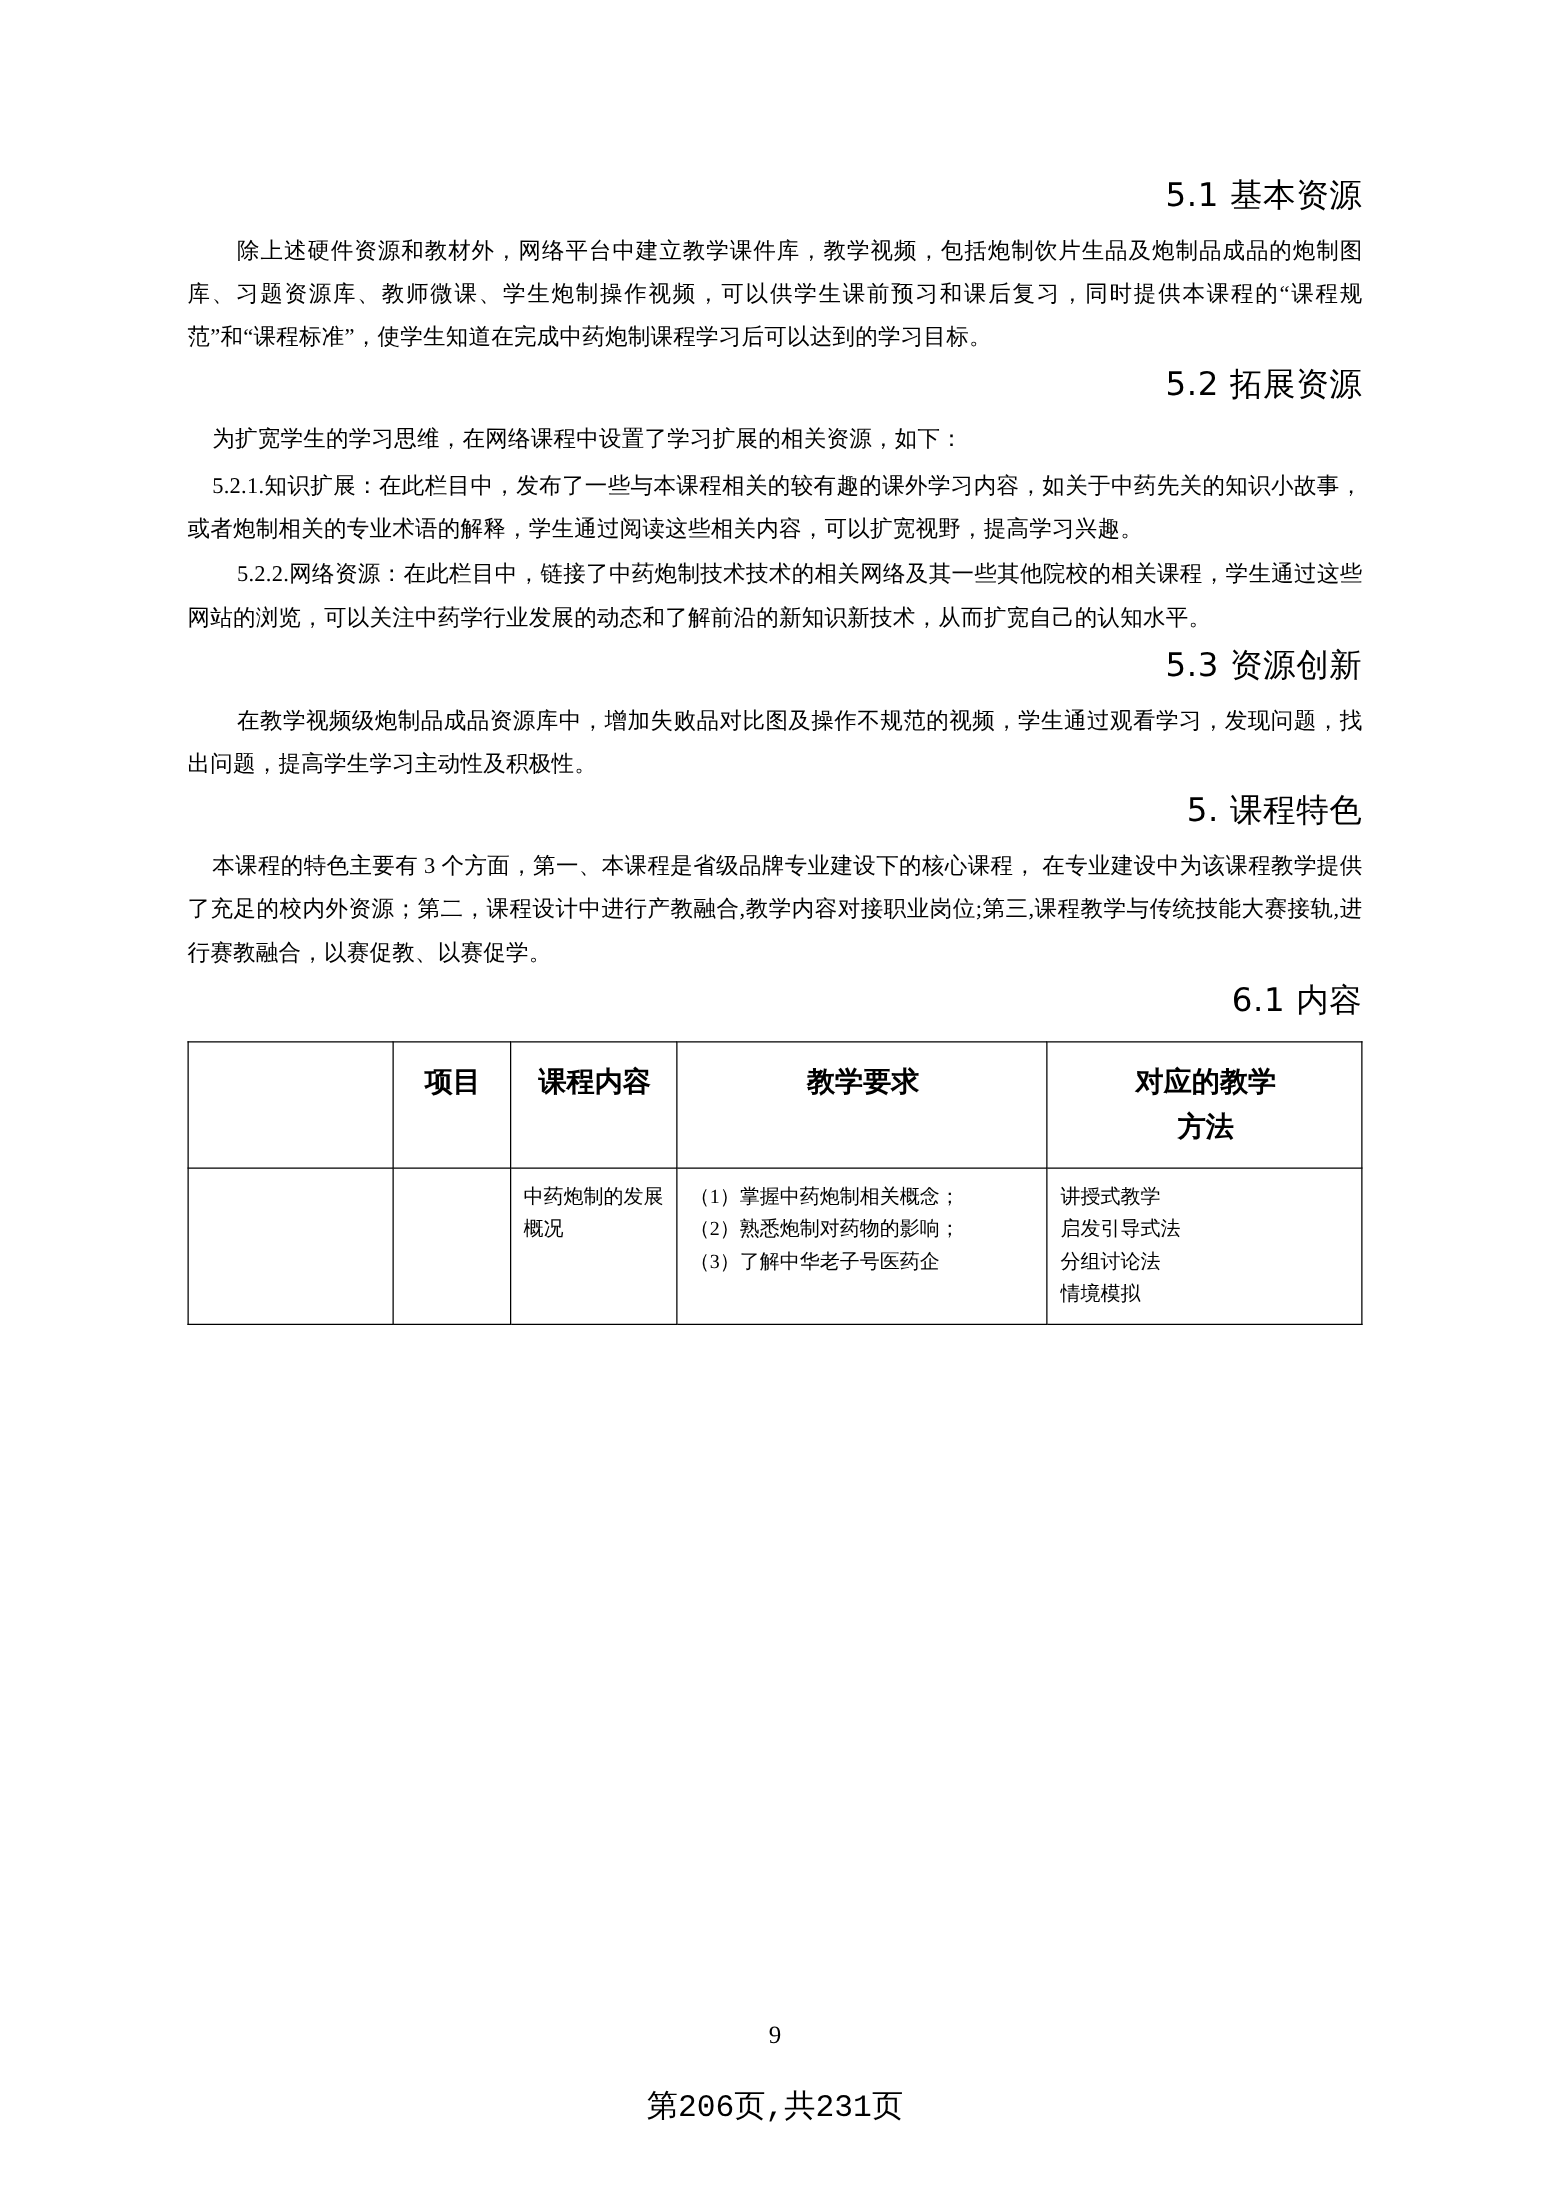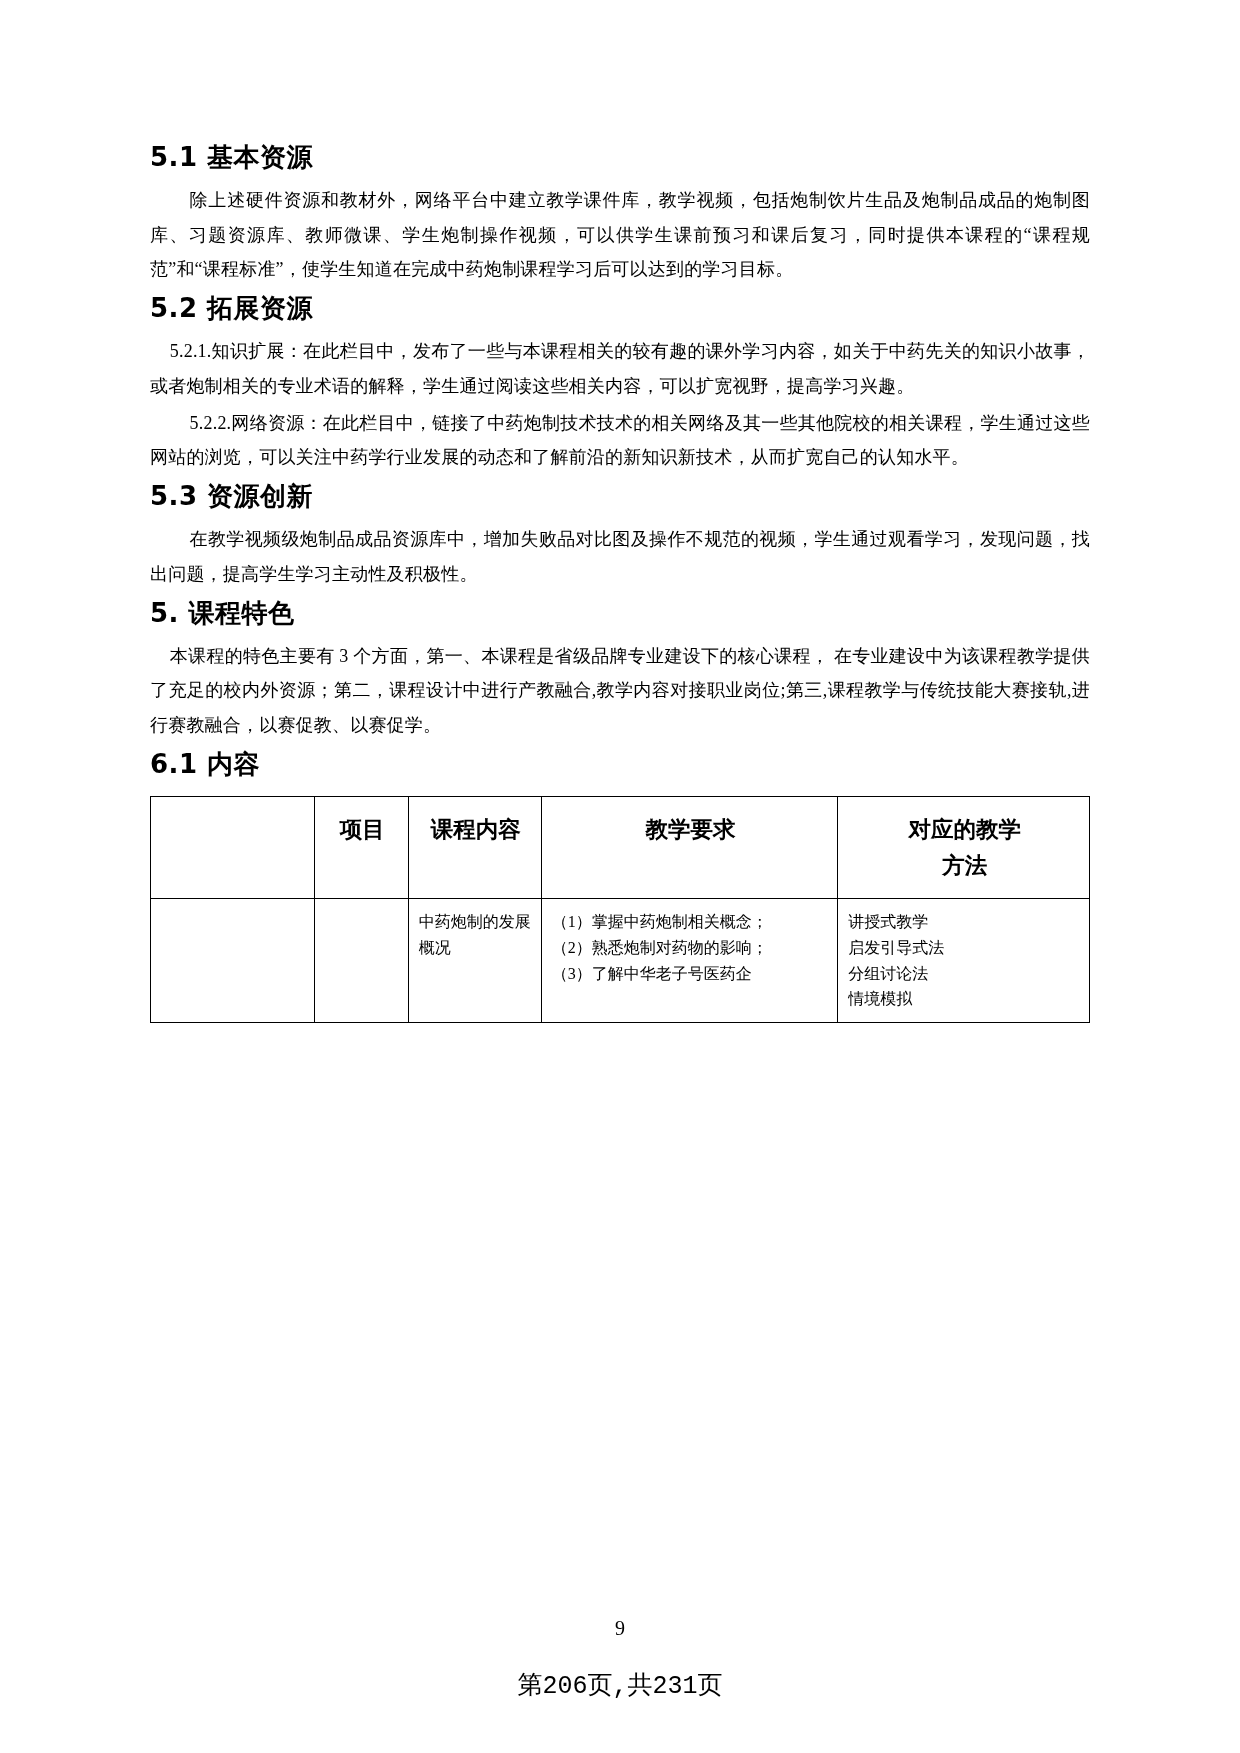--- a/index.html
+++ b/index.html
@@ -19,25 +19,26 @@
     box-sizing: border-box;
     padding: 138px 150px 0 150px;
     overflow: hidden;
   }
   .content {
     width: 940px;
   }
   h2.heading {
     font-family: "DejaVu Sans", "Liberation Sans", sans-serif;
     font-size: 26px;
-    font-weight: bold;
+    font-weight: normal;
     margin: 0 0 6px 0;
     padding: 0;
     letter-spacing: 0.5px;
     line-height: 1.5;
+    text-align: right;
   }
   .h-sec51 { margin-top: 0; }
   .h-sec52 { margin-top: 14px; }
   .h-sec53 { margin-top: 16px; }
   .h-sec5  { margin-top: 16px; }
   .h-sec61 { margin-top: 16px; }
 
   p.para {
     font-size: 18px;
     line-height: 1.93;
@@ -102,20 +103,21 @@
 </head>
 <body>
 
 <div class="page">
   <div class="content">
 
     <h2 class="heading h-sec51">5.1 基本资源</h2>
     <p class="para indent-2">除上述硬件资源和教材外，网络平台中建立教学课件库，教学视频，包括炮制饮片生品及炮制品成品的炮制图库、习题资源库、教师微课、学生炮制操作视频，可以供学生课前预习和课后复习，同时提供本课程的“课程规范”和“课程标准”，使学生知道在完成中药炮制课程学习后可以达到的学习目标。</p>
 
     <h2 class="heading h-sec52">5.2 拓展资源</h2>
+    <p class="para indent-1">为扩宽学生的学习思维，在网络课程中设置了学习扩展的相关资源，如下：</p>
     <p class="para indent-1">5.2.1.知识扩展：在此栏目中，发布了一些与本课程相关的较有趣的课外学习内容，如关于中药先关的知识小故事，或者炮制相关的专业术语的解释，学生通过阅读这些相关内容，可以扩宽视野，提高学习兴趣。</p>
     <p class="para indent-2">5.2.2.网络资源：在此栏目中，链接了中药炮制技术技术的相关网络及其一些其他院校的相关课程，学生通过这些网站的浏览，可以关注中药学行业发展的动态和了解前沿的新知识新技术，从而扩宽自己的认知水平。</p>
 
     <h2 class="heading h-sec53">5.3 资源创新</h2>
     <p class="para indent-2">在教学视频级炮制品成品资源库中，增加失败品对比图及操作不规范的视频，学生通过观看学习，发现问题，找出问题，提高学生学习主动性及积极性。</p>
 
     <h2 class="heading h-sec5">5. 课程特色</h2>
     <p class="para indent-1">本课程的特色主要有 3 个方面，第一、本课程是省级品牌专业建设下的核心课程， 在专业建设中为该课程教学提供了充足的校内外资源；第二，课程设计中进行产教融合,教学内容对接职业岗位;第三,课程教学与传统技能大赛接轨,进行赛教融合，以赛促教、以赛促学。</p>
 
     <h2 class="heading h-sec61">6.1 内容</h2>

